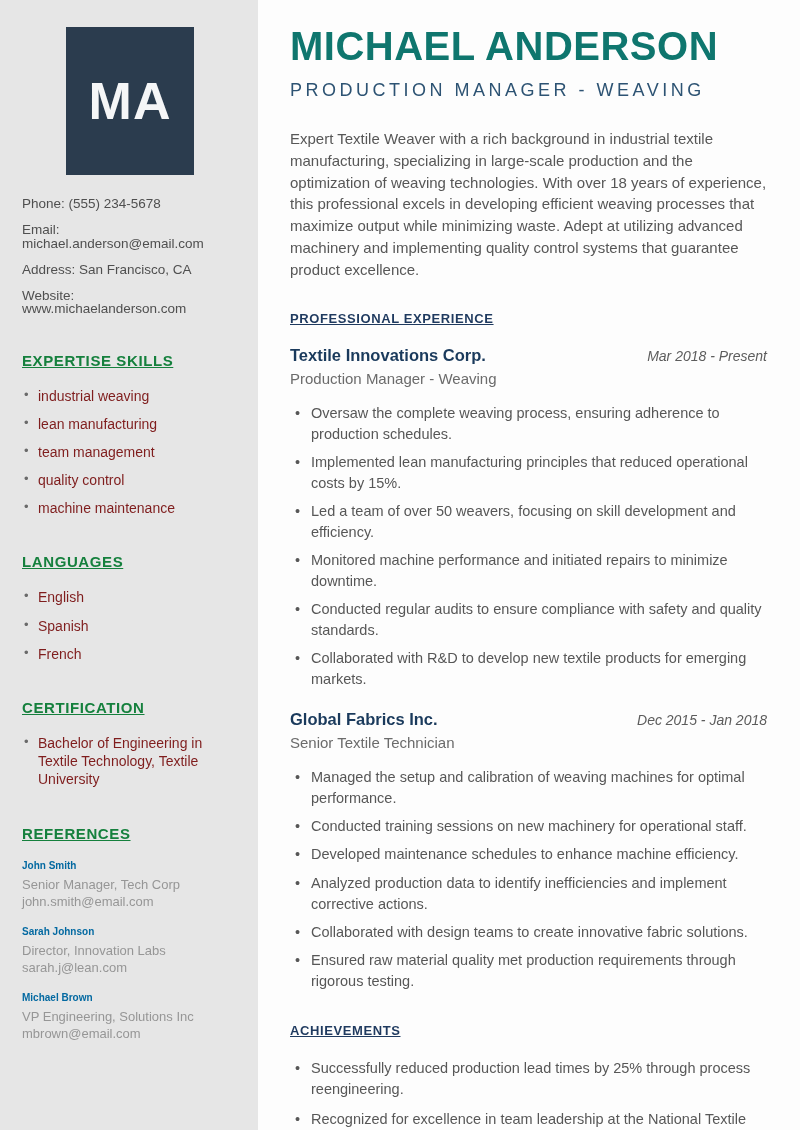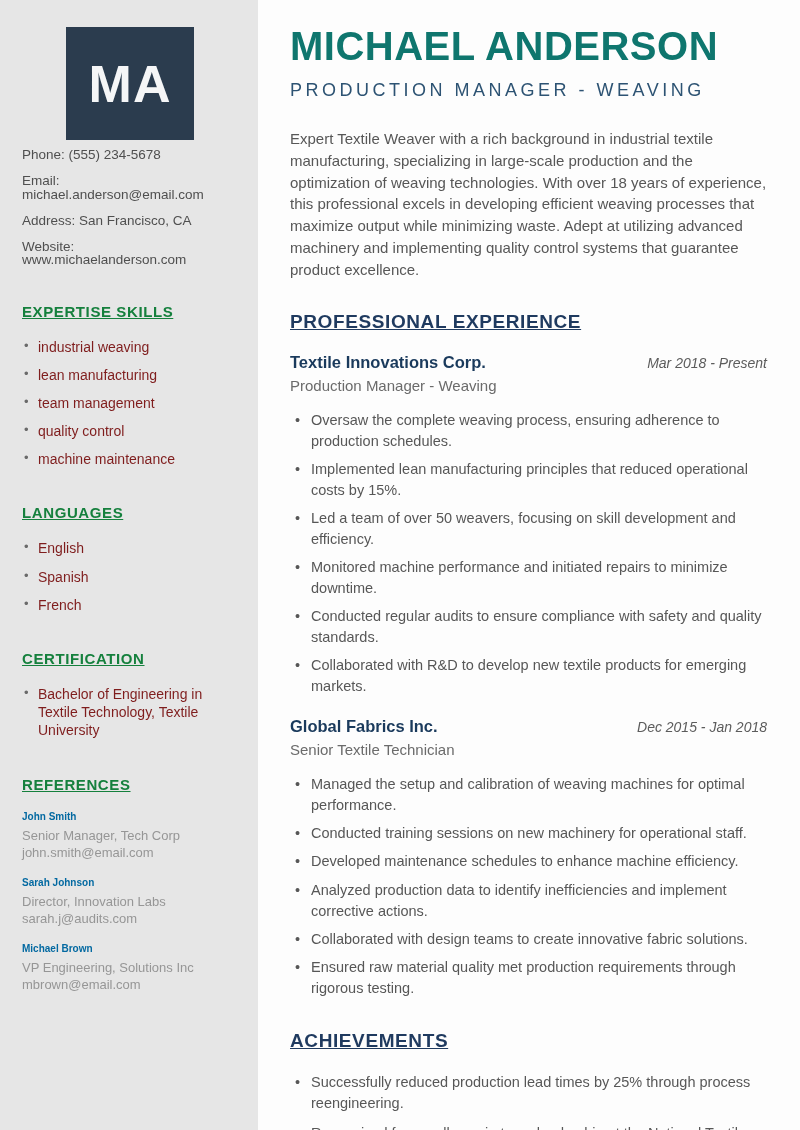--- a/index.html
+++ b/index.html
@@ -20,23 +20,23 @@
   
   .sidebar {
     width: 258px;
     min-width: 258px;
     height: 100%;
     background: #e6e6e6;
     padding: 25px 20px 20px 22px;
   }
   .avatar {
     width: 128px;
-    height: 113px;
+    height: 148px;
     background: #2b3c4e;
-    margin: 2px auto 8px auto;
+    margin: 2px auto 22px auto;
     display: flex;
     align-items: center;
     justify-content: center;
   }
   .avatar span {
     color: #f5f6f7;
     font-size: 52px;
     font-weight: bold;
     letter-spacing: 1px;
   }
@@ -104,21 +104,21 @@
     font-weight: 400;
   }
   .summary {
     margin-top: 27px;
     font-size: 15px;
     color: #575757;
     line-height: 1.45;
   }
   .main-section { margin-top: 31px; }
   .main-section h2 {
-    font-size: 19px;
+    font-size: 13px;
     font-weight: bold;
     color: #1f3a5f;
     text-decoration: underline;
     letter-spacing: 0.6px;
     margin-bottom: 20px;
   }
   .job { margin-bottom: 20px; }
   .job-header {
     display: flex;
     justify-content: space-between;
@@ -207,21 +207,21 @@
 
       <div class="ref-block">
         <div class="ref-name">John Smith</div>
         <div class="ref-role">Senior Manager, Tech Corp</div>
         <div class="ref-email">john.smith@email.com</div>
       </div>
 
       <div class="ref-block">
         <div class="ref-name">Sarah Johnson</div>
         <div class="ref-role">Director, Innovation Labs</div>
-        <div class="ref-email">sarah.j@audits.com</div>
+        <div class="ref-email">sarah.j@lean.com</div>
       </div>
 
       <div class="ref-block">
         <div class="ref-name">Michael Brown</div>
         <div class="ref-role">VP Engineering, Solutions Inc</div>
         <div class="ref-email">mbrown@email.com</div>
       </div>
     </section>
 
   </aside>

